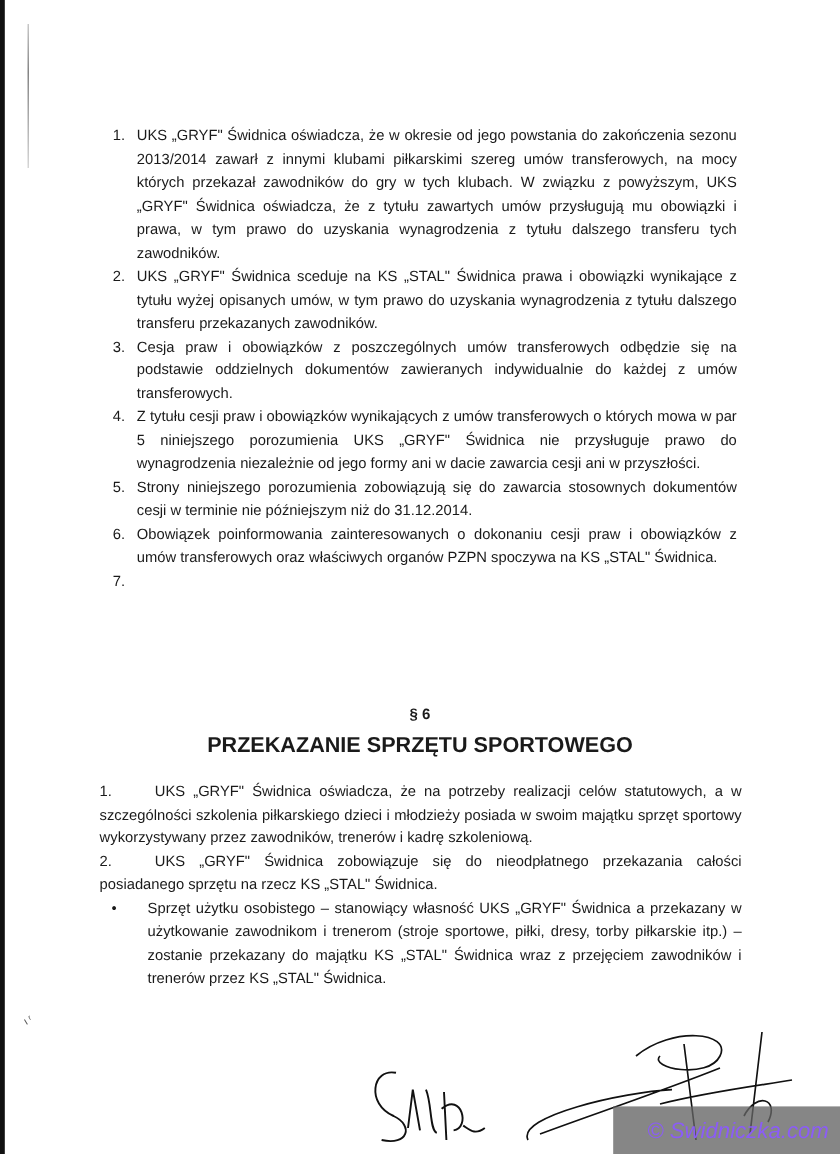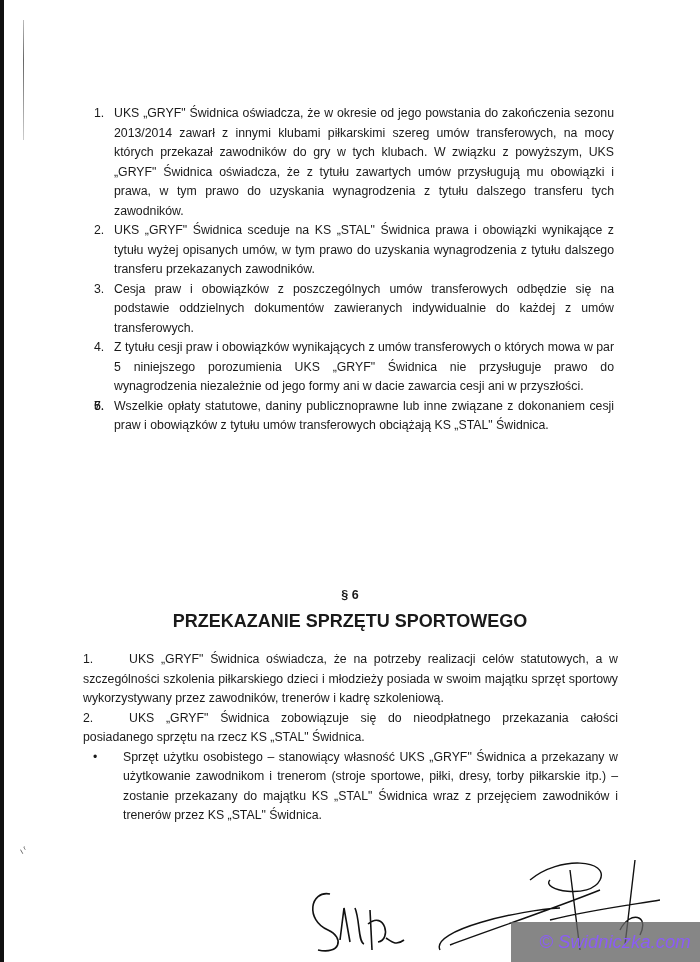--- a/index.html
+++ b/index.html
@@ -69,27 +69,28 @@
     <div class="item">
       <span class="num">3.</span>
       <span>Cesja praw i obowiązków z poszczególnych umów transferowych odbędzie się na podstawie oddzielnych dokumentów zawieranych indywidualnie do każdej z umów transferowych.</span>
     </div>
     <div class="item">
       <span class="num">4.</span>
       <span>Z tytułu cesji praw i obowiązków wynikających z umów transferowych o których mowa w par 5 niniejszego porozumienia UKS „GRYF" Świdnica nie przysługuje prawo do wynagrodzenia niezależnie od jego formy ani w dacie zawarcia cesji ani w przyszłości.</span>
     </div>
     <div class="item">
       <span class="num">5.</span>
+      <span>Strony niniejszego porozumienia zobowiązują się do zawarcia stosownych dokumentów cesji w terminie nie późniejszym niż do 31.12.2014.</span>
     </div>
     <div class="item">
       <span class="num">6.</span>
+      <span>Obowiązek poinformowania zainteresowanych o dokonaniu cesji praw i obowiązków z umów transferowych oraz właściwych organów PZPN spoczywa na KS „STAL" Świdnica.</span>
     </div>
     <div class="item">
       <span class="num">7.</span>
-      <span>Wszelkie opłaty statutowe, daniny publicznoprawne lub inne związane z dokonaniem cesji praw i obowiązków z tytułu umów transferowych obciążają KS „STAL" Świdnica.</span>
     </div>
   </div>
 
   <div class="section-head" style="top:588px;">§ 6</div>
   <div class="section-head" style="top:611px; font-size:18px;">PRZEKAZANIE SPRZĘTU SPORTOWEGO</div>
 
   <div class="ol2" style="top:650px;">
     <div class="p">
       <span class="num2">1.</span><span>UKS „GRYF" Świdnica oświadcza, że na potrzeby realizacji celów statutowych, a w szczególności szkolenia piłkarskiego dzieci i młodzieży posiada w swoim majątku sprzęt sportowy wykorzystywany przez zawodników, trenerów i kadrę szkoleniową.</span>
     </div>

